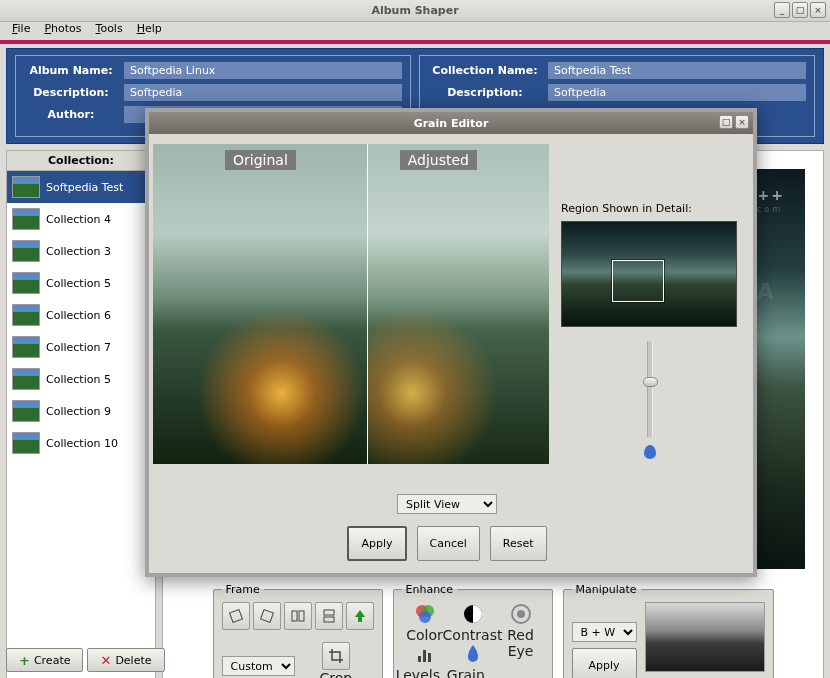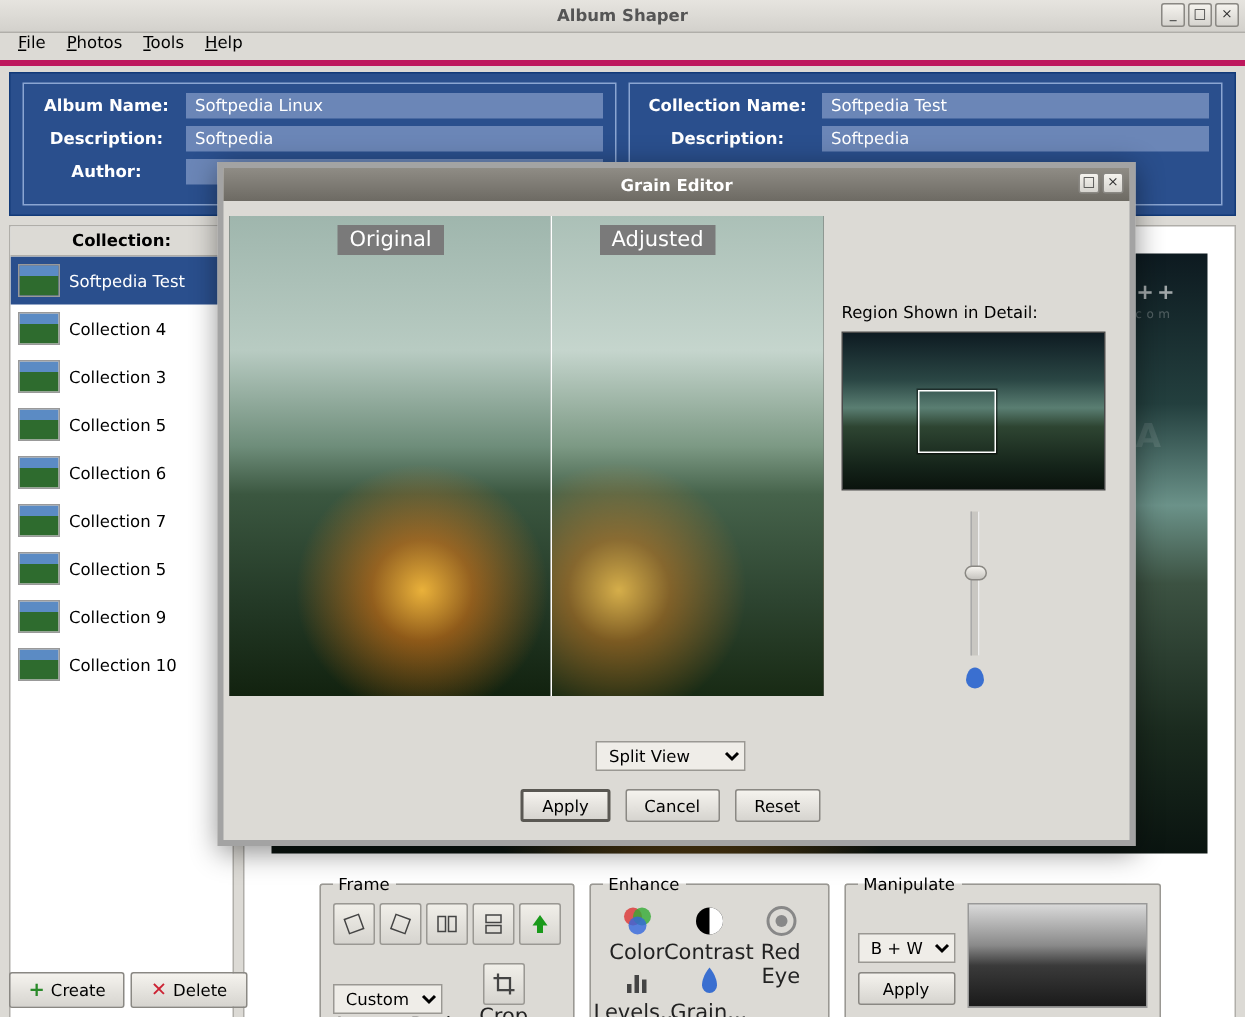--- a/index.html
+++ b/index.html
@@ -41,21 +41,21 @@
 fieldset { border: 1px solid #9a9893; border-radius: 2px; padding: 6px 8px 6px 8px; background: #dcdad5; }
 legend { padding: 0 4px; color: #000; }
 .iconbtn { width: 28px; height: 28px; border: 1px solid #9a9893; background: linear-gradient(#f1efe9,#d6d4cf); border-radius: 2px; display: inline-flex; align-items: center; justify-content: center; }
 .frame-row { display: flex; gap: 3px; align-items: center; }
 .frame-bottom { display: flex; align-items: center; gap: 10px; margin-top: 6px; }
 select, .combo { height: 20px; border: 1px solid #9a9893; background: #efede8; padding: 0 4px; margin-top: 20px; }
 .smalllbl { font-size: 14px; color: #222; text-align: center; }
 .enh-grid { display: grid; grid-template-columns: repeat(3, 46px); grid-auto-rows: 40px; gap: 0 2px; }
 .enh-cell { display: flex; flex-direction: column; align-items: center; gap: 1px; }
 .enh-cell .ic { width: 24px; height: 24px; }
-.btn { height: 22px; padding: 0 12px; border: 1px solid #8a8883; background: linear-gradient(#f5f3ee,#d6d4cf); border-radius: 2px; }
+.btn { height: 35px; padding: 0 12px; border: 1px solid #8a8883; background: linear-gradient(#f5f3ee,#d6d4cf); border-radius: 2px; }
 .manip-inner { display: flex; gap: 8px; align-items: flex-start; }
 .manip-col { display: flex; flex-direction: column; gap: 6px; }
 .manip-thumb { width: 120px; height: 70px; background: linear-gradient(#d9d9d9 0%, #8a8a8a 40%, #3a3a3a 60%, #1a1a1a 100%); border: 1px solid #999; }
 
 .bottombar { position: absolute; left: 6px; bottom: 6px; display: flex; gap: 4px; }
 .bottombar .btn { height: 24px; display: inline-flex; align-items: center; gap: 4px; }
 .plus { color: #2a8a2a; font-weight: bold; font-size: 13px; }
 .cross { color: #c23; font-weight: bold; font-size: 13px; }
 
 

